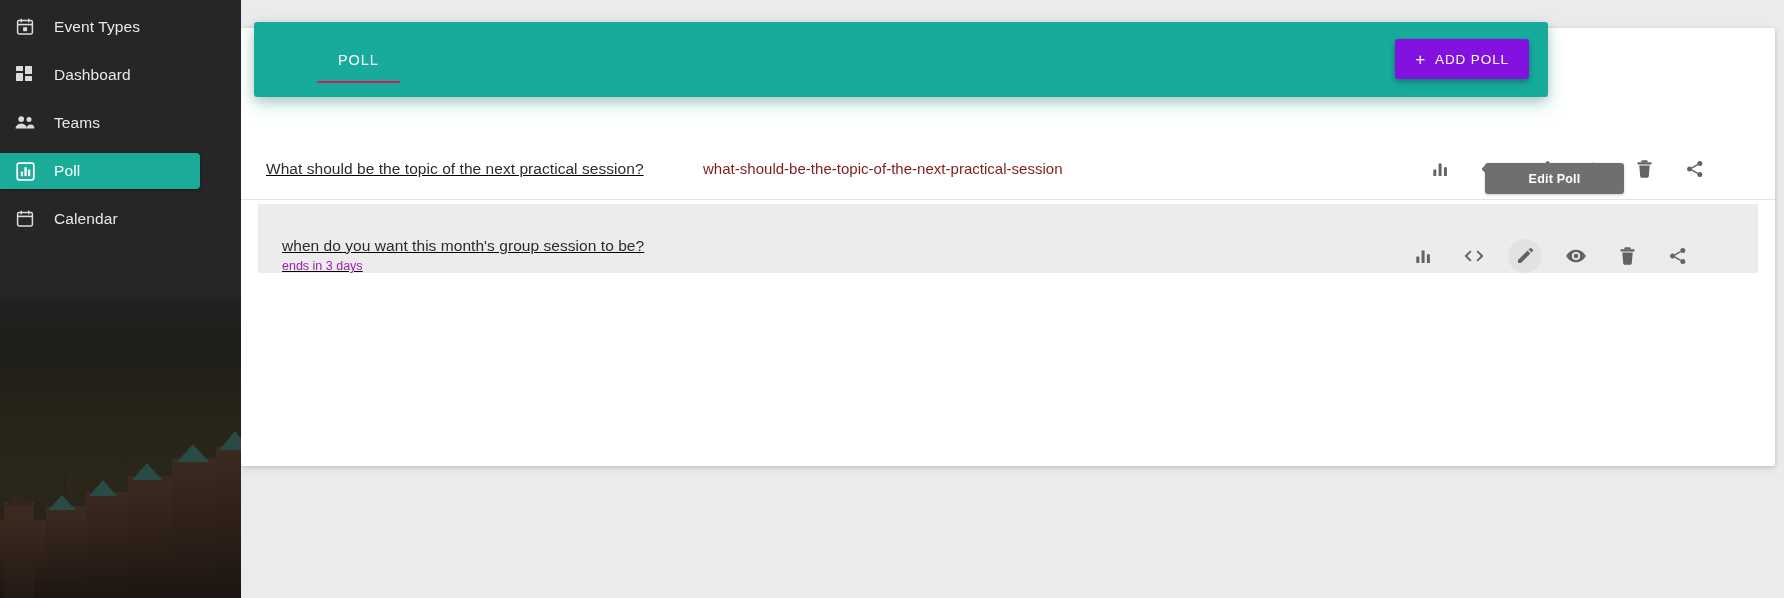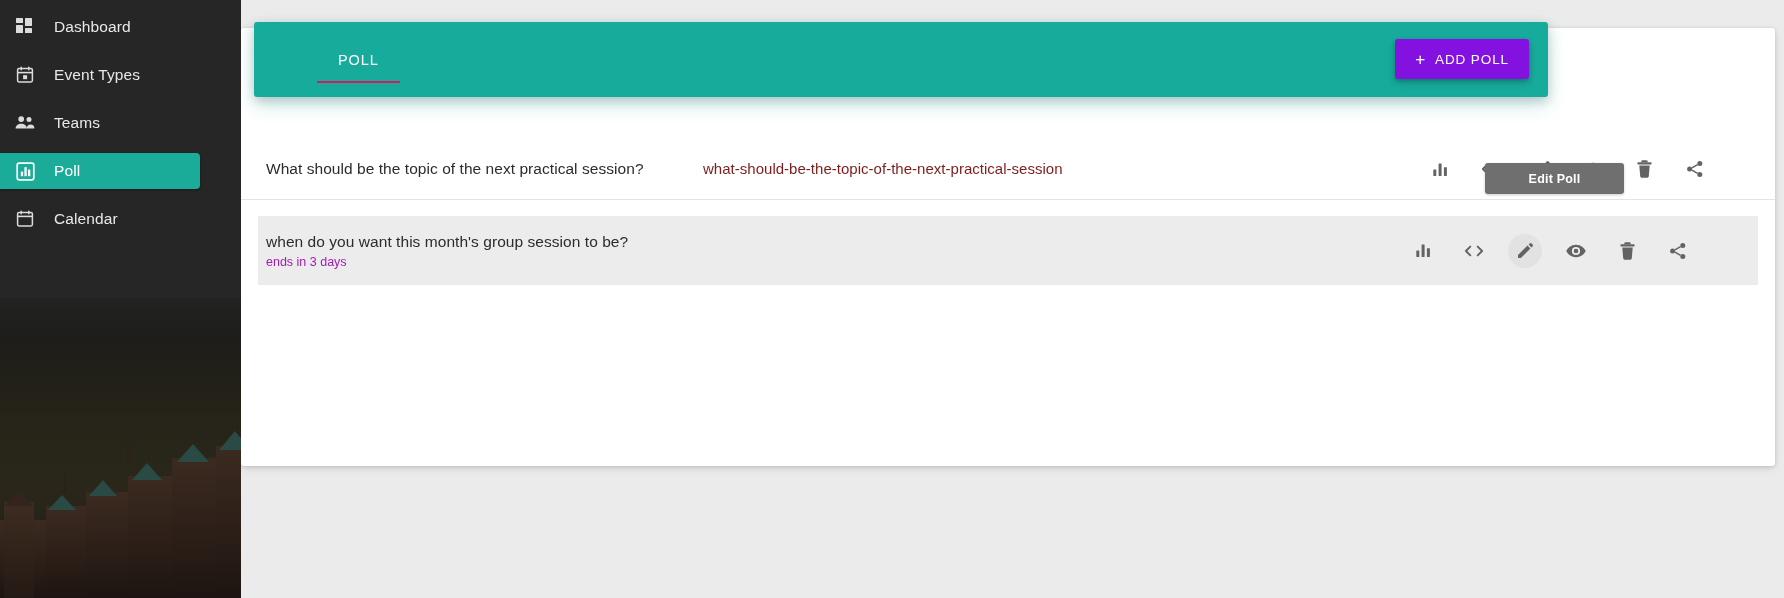--- a/index.html
+++ b/index.html
@@ -212,28 +212,30 @@
     position: relative;
     display: flex;
     align-items: center;
     height: 61px;
     padding: 0 0 0 25px;
     border-bottom: 1px solid #e4e4e4;
   }
   .poll-row.tall { height: 69px; }
   .poll-row.highlighted {
     background: #ececec;
-    margin: 16px 17px 0 17px;
-    padding-left: 8px;
+    margin: 4px 17px 0 17px;
+    padding-left: 24px;
     border-bottom: none;
+    align-items: flex-end;
   }
 
   .poll-title-cell {
     width: 437px;
     flex: 0 0 437px;
+    text-decoration: underline;
   }
   .poll-title {
     font-size: 15.5px;
     color: #2c2c2c;
     letter-spacing: 0.05px;
     line-height: 1.3;
   }
   .poll-sub {
     font-size: 12.5px;
     color: #a21caf;
@@ -317,40 +319,40 @@
       <div class="bldg" style="left:4px; bottom:0; width:30px; height:96px; background:linear-gradient(to bottom,#3e2c21,#241a14);"></div>
       <div class="roof" style="left:4px; bottom:92px; border-left-width:15px; border-right-width:15px; border-bottom-width:14px; border-bottom-color:#33251d;"></div>
     </div>
   </div>
   <div id="sidebar-fade"></div>
 
   <nav id="nav">
 
     <div class="nav-item">
       <span class="nav-icon">
+        <svg width="18" height="18" viewBox="0 0 18 18" fill="none" stroke="currentColor" stroke-width="1.5">
+          <rect x="1.6" y="2.6" width="14.8" height="13.4" rx="1.4"></rect>
+          <path d="M1.6 6.6h14.8" stroke-width="1.6"></path>
+          <path d="M5.2 1.2v2.6M12.8 1.2v2.6" stroke-linecap="round"></path>
+          <rect x="7.1" y="9.2" width="4" height="4" fill="currentColor" stroke="none"></rect>
+        </svg>
+      </span>
+      <span class="nav-label">Event Types</span>
+    </div>
+
+    <div class="nav-item">
+      <span class="nav-icon">
         <svg width="18" height="18" viewBox="0 0 18 18" fill="currentColor">
           <rect x="0" y="0" width="7" height="5" rx="0.6"></rect>
           <rect x="9" y="0" width="7" height="8" rx="0.6"></rect>
           <rect x="0" y="7" width="7" height="8" rx="0.6"></rect>
           <rect x="9" y="10" width="7" height="5" rx="0.6"></rect>
         </svg>
       </span>
       <span class="nav-label">Dashboard</span>
-    </div>
-
-    <div class="nav-item">
-      <span class="nav-icon">
-        <svg width="18" height="18" viewBox="0 0 18 18" fill="none" stroke="currentColor" stroke-width="1.5">
-          <rect x="1.6" y="2.6" width="14.8" height="13.4" rx="1.4"></rect>
-          <path d="M1.6 6.6h14.8" stroke-width="1.6"></path>
-          <path d="M5.2 1.2v2.6M12.8 1.2v2.6" stroke-linecap="round"></path>
-          <rect x="7.1" y="9.2" width="4" height="4" fill="currentColor" stroke="none"></rect>
-        </svg>
-      </span>
-      <span class="nav-label">Event Types</span>
     </div>
 
     <div class="nav-item">
       <span class="nav-icon">
         <svg width="20" height="16" viewBox="0 0 20 16" fill="currentColor">
           <circle cx="6.2" cy="4.1" r="2.9"></circle>
           <circle cx="14.0" cy="4.4" r="2.5"></circle>
           <path d="M0.6 13.6c0-3.1 2.5-4.8 5.6-4.8s5.6 1.7 5.6 4.8z"></path>
           <path d="M11.6 13.6c0-2.6 1.4-4.2 4-4.2 2.3 0 3.8 1.4 3.8 4.2z"></path>
         </svg>

